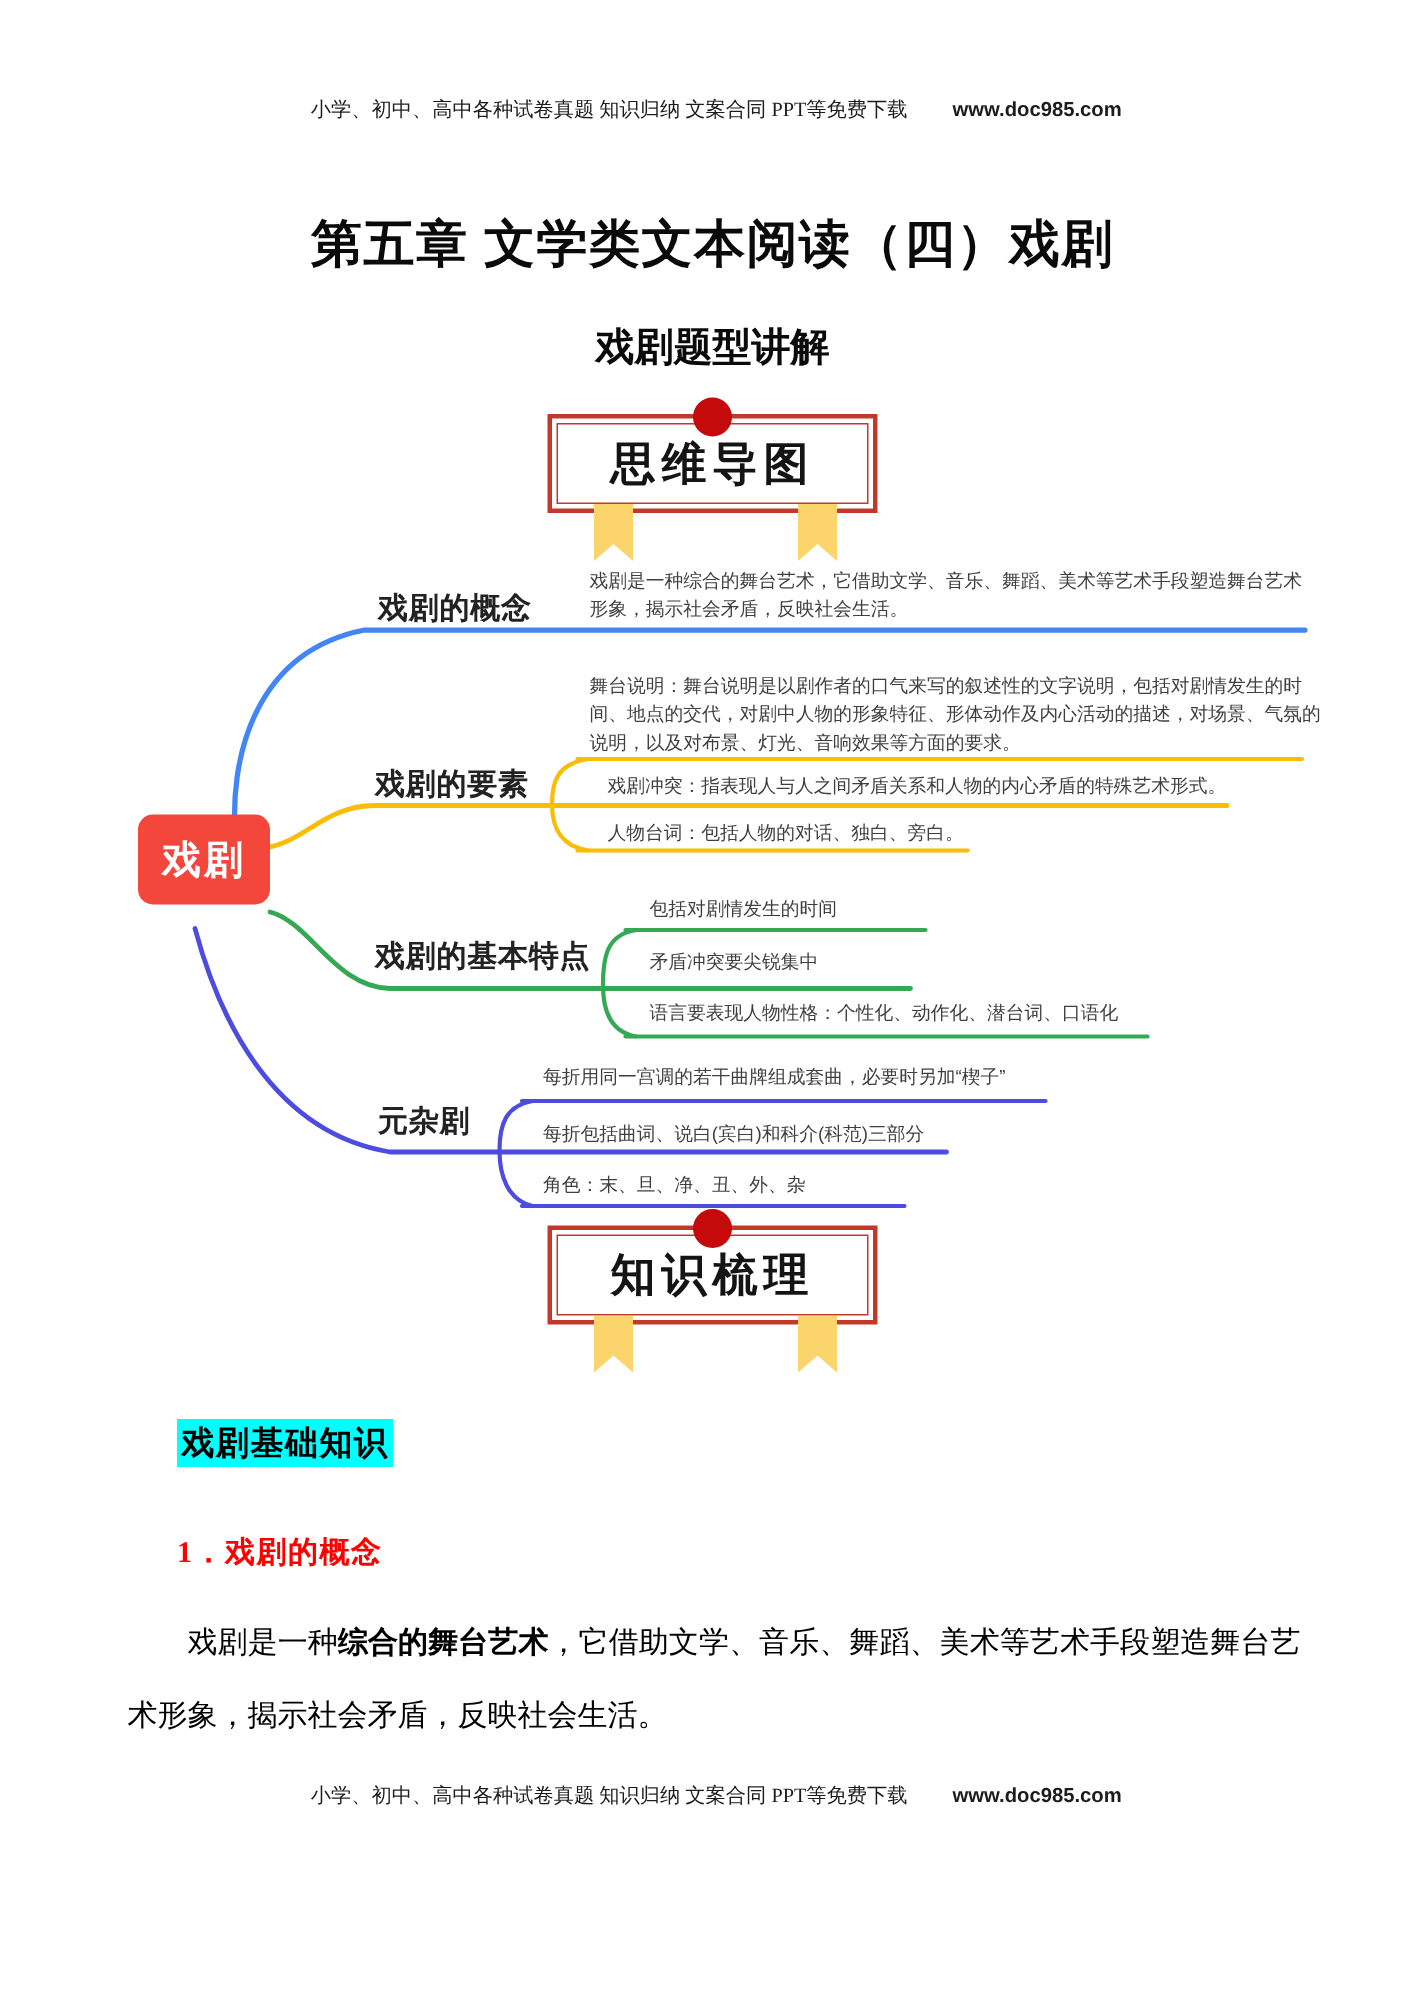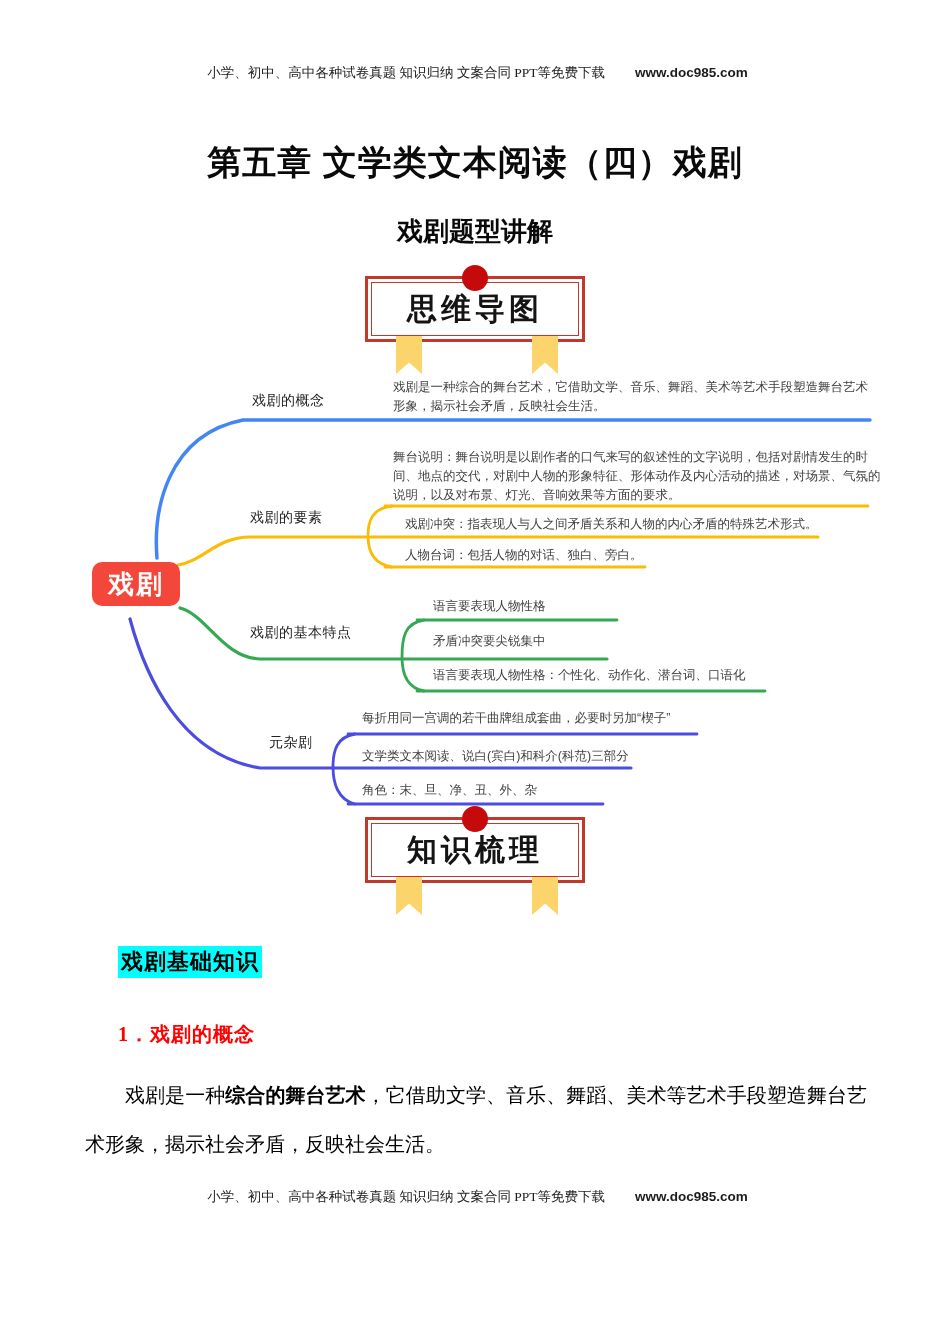--- a/index.html
+++ b/index.html
@@ -32,28 +32,28 @@
                font-size:30px;font-weight:800;letter-spacing:4px;color:#141414;z-index:1;}
   .ribbon{position:absolute;width:26px;height:38px;top:57px;background:#FBD46B;
           clip-path:polygon(0 0,100% 0,100% 100%,50% 70%,0 100%);z-index:3;}
   .ribbon-l{left:28px;}
   .ribbon-r{right:24px;}
 
   
   .mindmap{position:absolute;left:85px;top:375px;width:820px;height:450px;
            font-family:"Liberation Sans","DejaVu Sans",sans-serif;}
   .mindmap svg{position:absolute;left:0;top:0;}
-  .root-node{position:absolute;left:7px;top:187px;width:88px;height:44px;border-radius:10px;
+  .root-node{position:absolute;left:7px;top:168px;width:88px;height:60px;border-radius:10px;
              background:#F4473C;display:flex;align-items:center;justify-content:center;z-index:2;}
   .root-node span{color:#fff;font-size:26px;font-weight:700;letter-spacing:2px;}
-  .mm-label{position:absolute;font-size:14px;font-weight:400;color:#222;letter-spacing:0.5px;white-space:nowrap;}
+  .mm-label{position:absolute;font-size:20px;font-weight:700;color:#222;letter-spacing:0.5px;white-space:nowrap;}
   .lbl-0{left:167px;top:17px;}
   .lbl-1{left:165px;top:134px;}
   .lbl-2{left:165px;top:249px;}
-  .lbl-3{left:184px;top:359px;}
+  .lbl-3{left:167px;top:359px;}
   .mm-child{position:absolute;font-size:12.5px;color:#3f3f3f;line-height:1.5;}
   .c00{left:308px;top:3px;width:484px;}
   .c10{left:308px;top:73px;width:492px;}
   .c11{left:320px;top:140px;width:480px;white-space:nowrap;}
   .c12{left:320px;top:171px;white-space:nowrap;}
   .c20{left:348px;top:222px;white-space:nowrap;}
   .c21{left:348px;top:257px;white-space:nowrap;}
   .c22{left:348px;top:291px;white-space:nowrap;}
   .c30{left:277px;top:334px;white-space:nowrap;}
   .c31{left:277px;top:372px;white-space:nowrap;}
@@ -116,26 +116,26 @@
     <div class="mm-label lbl-1">戏剧的要素</div>
     <div class="mm-label lbl-2">戏剧的基本特点</div>
     <div class="mm-label lbl-3">元杂剧</div>
 
     <div class="mm-child c00">戏剧是一种综合的舞台艺术，它借助文学、音乐、舞蹈、美术等艺术手段塑造舞台艺术形象，揭示社会矛盾，反映社会生活。</div>
 
     <div class="mm-child c10">舞台说明：舞台说明是以剧作者的口气来写的叙述性的文字说明，包括对剧情发生的时间、地点的交代，对剧中人物的形象特征、形体动作及内心活动的描述，对场景、气氛的说明，以及对布景、灯光、音响效果等方面的要求。</div>
     <div class="mm-child c11">戏剧冲突：指表现人与人之间矛盾关系和人物的内心矛盾的特殊艺术形式。</div>
     <div class="mm-child c12">人物台词：包括人物的对话、独白、旁白。</div>
 
-    <div class="mm-child c20">语言要表现人物性格</div>
+    <div class="mm-child c20">包括对剧情发生的时间</div>
     <div class="mm-child c21">矛盾冲突要尖锐集中</div>
     <div class="mm-child c30">每折用同一宫调的若干曲牌组成套曲，必要时另加“楔子”</div>
 
     <div class="mm-child c22">语言要表现人物性格：个性化、动作化、潜台词、口语化</div>
-    <div class="mm-child c31">文学类文本阅读、说白(宾白)和科介(科范)三部分</div>
+    <div class="mm-child c31">每折包括曲词、说白(宾白)和科介(科范)三部分</div>
     <div class="mm-child c32">角色：末、旦、净、丑、外、杂</div>
   </div>
 
   <div class="banner banner-knowledge" style="border-color: rgb(192, 57, 43);">
     <div class="banner-circle" style="background-color: rgb(196, 10, 10);"></div>
     <div class="banner-inner" style="border-color: rgb(192, 57, 43);"></div>
     <div class="banner-text">知识梳理</div>
     <div class="ribbon ribbon-l" style="background-color: rgb(251, 212, 107);"></div>
     <div class="ribbon ribbon-r" style="background-color: rgb(251, 212, 107);"></div>
   </div>

